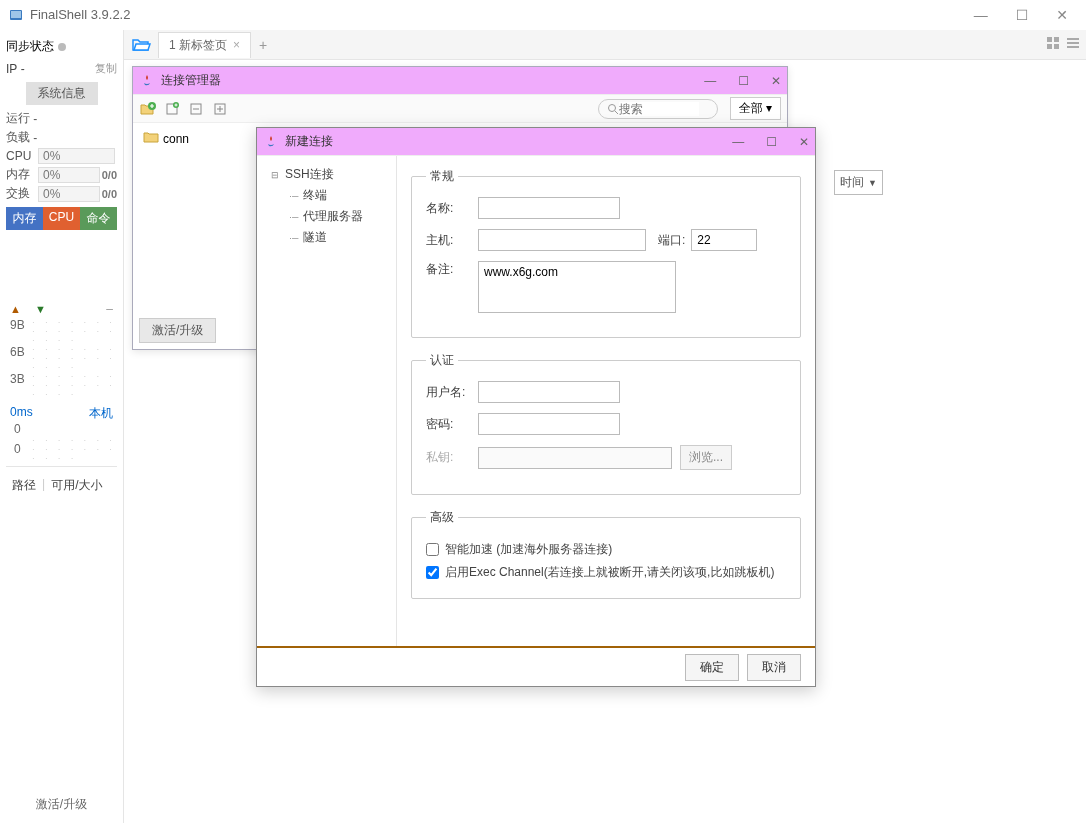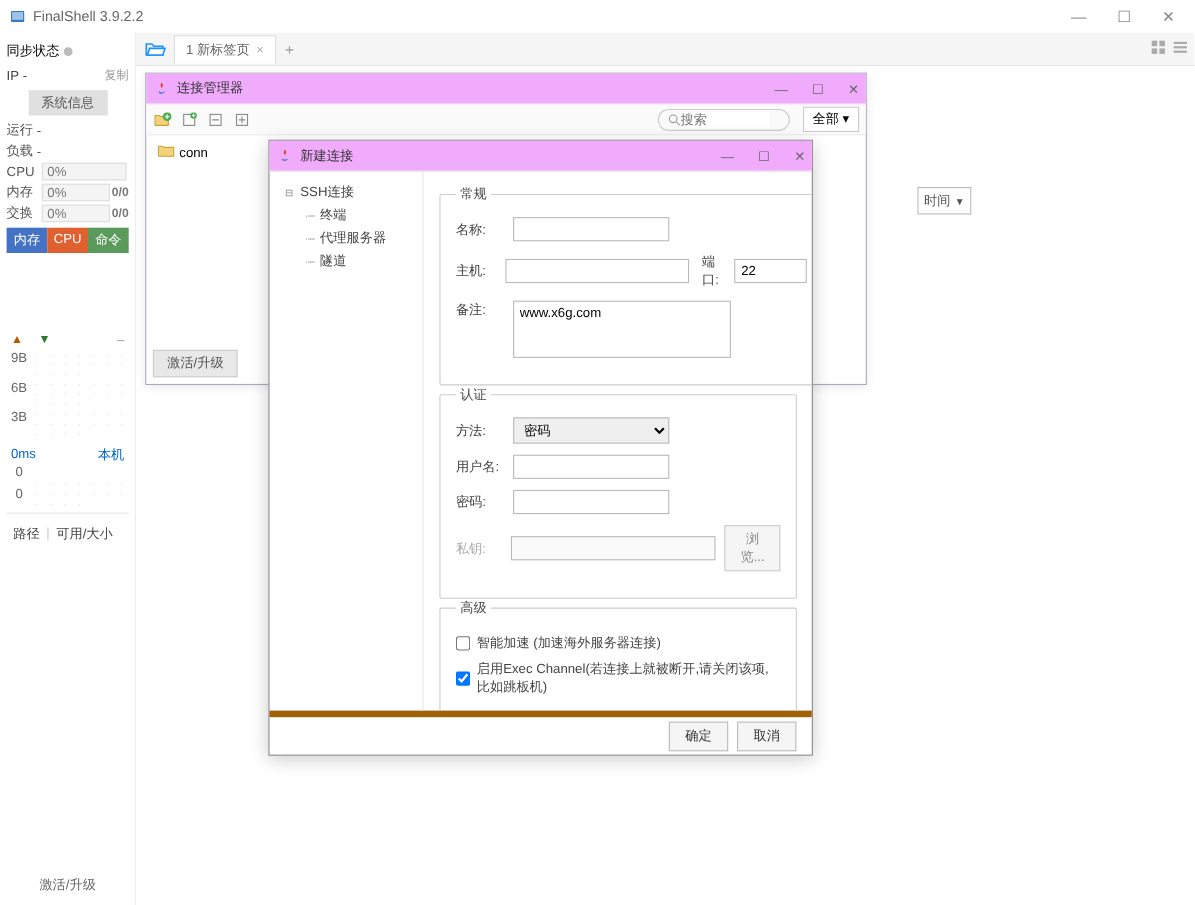--- a/index.html
+++ b/index.html
@@ -74,45 +74,45 @@
     .conn-body .folder-row { display: flex; align-items: center; gap: 4px; padding: 2px 4px; }
     .conn-body .folder-row .ficon { color: #e8b23a; }
     .conn-bottom { position: absolute; bottom: 6px; left: 6px; }
     .conn-bottom button { background: #e8e8e8; border: 1px solid #ccc; padding: 3px 12px; cursor: pointer; color: #555; }
 
     
     .time-btn { position: absolute; left: 710px; top: 110px; border: 1px solid #bbb; background: #fff; padding: 3px 5px; color: #555; display: flex; align-items: center; gap: 4px; }
     .time-btn .arrow { font-size: 9px; }
 
     
-    .new-conn { position: absolute; left: 120px; top: 67px; width: 495px; height: 560px; border: 1px solid #888; background: #fff; box-shadow: 0 4px 16px rgba(0,0,0,0.2); }
+    .new-conn { position: absolute; left: 132px; top: 67px; width: 560px; height: 560px; border: 1px solid #888; background: #fff; box-shadow: 0 4px 16px rgba(0,0,0,0.2); }
     .new-conn-body { display: flex; height: calc(100% - 28px - 40px); }
     .tree-panel { width: 140px; border-right: 1px solid #e5e5e5; padding: 8px 4px; }
     .tree-panel .node { padding: 2px 0 2px 10px; color: #444; cursor: pointer; display: flex; align-items: center; gap: 4px; }
     .tree-panel .node.level2 { padding-left: 28px; }
     .tree-panel .tree-icon { font-size: 9px; color: #888; width: 10px; display: inline-block; }
     .form-panel { flex: 1; padding: 12px 14px; overflow: auto; }
-    fieldset { border: 1px solid #ccc; border-radius: 2px; padding: 12px 14px 14px; }
+    fieldset { border: 1px solid #ccc; border-radius: 2px; margin-bottom: 14px; padding: 12px 14px 14px; }
     legend { padding: 0 4px; color: #444; }
     .fr { display: flex; align-items: center; margin-bottom: 10px; }
     .fr label { width: 52px; color: #404040; }
     .fr input[type=text], .fr input[type=password], .fr textarea, .fr select { border: 1px solid #bbb; padding: 3px 5px; font-size: 12px; }
     .fr .in1 { width: 142px; }
     .fr .in2 { width: 168px; }
     .fr .portlbl { margin-left: 12px; margin-right: 6px; color: #444; }
     .fr .port { width: 66px; }
     .fr textarea { width: 198px; height: 52px; resize: none; }
     .fr select { width: 142px; }
     .fr.disabled label { color: #aaa; }
     .fr .browse { margin-left: 8px; border: 1px solid #ccc; background: #f5f5f5; padding: 3px 8px; color: #888; }
     .fr .pk-input { width: 194px; }
     .adv-row { display: flex; align-items: center; gap: 6px; padding: 3px 0; color: #444; }
     .adv-row input[type=checkbox] { width: 13px; height: 13px; }
     .adv-note { padding-left: 20px; color: #444; margin-top: 2px; }
-    .dlg-footer { height: 40px; display: flex; align-items: center; justify-content: flex-end; padding: 0 14px; gap: 8px; border-top: 6px solid #a16207; }
+    .dlg-footer { height: 40px; display: flex; align-items: center; justify-content: flex-end; padding: 0 14px; gap: 8px; border-top: 2px solid #a16207; }
     .dlg-footer button { border: 1px solid #bbb; background: #f5f5f5; padding: 4px 14px; cursor: pointer; color: #333; }
   </style>
 </head>
 <body>
 
 <div class="titlebar">
   <span class="app-icon">
     <svg width="16" height="16" viewBox="0 0 16 16">
         <rect x="2" y="3" width="12" height="10" fill="#3a7ac0" rx="1"></rect>
         <rect x="3" y="4" width="10" height="7" fill="#9ec5e8"></rect>
@@ -368,26 +368,20 @@
                 <input type="text" class="port" value="22" style="">
               </div>
               <div class="fr" style="align-items:flex-start;">
                 <label>备注:</label>
                 <textarea style="">www.x6g.com</textarea>
               </div>
             </fieldset>
             <fieldset>
               <legend>认证</legend>
               <div class="fr">
-                <label>方法:</label>
-                <select>
-                  <option>密码</option>
-                </select>
-              </div>
-              <div class="fr">
                 <label>用户名:</label>
                 <input type="text" class="in1" style="">
               </div>
               <div class="fr">
                 <label>密码:</label>
                 <input type="password" class="in1" style="">
               </div>
               <div class="fr disabled">
                 <label>私钥:</label>
                 <input type="text" class="pk-input" disabled="" style="">

